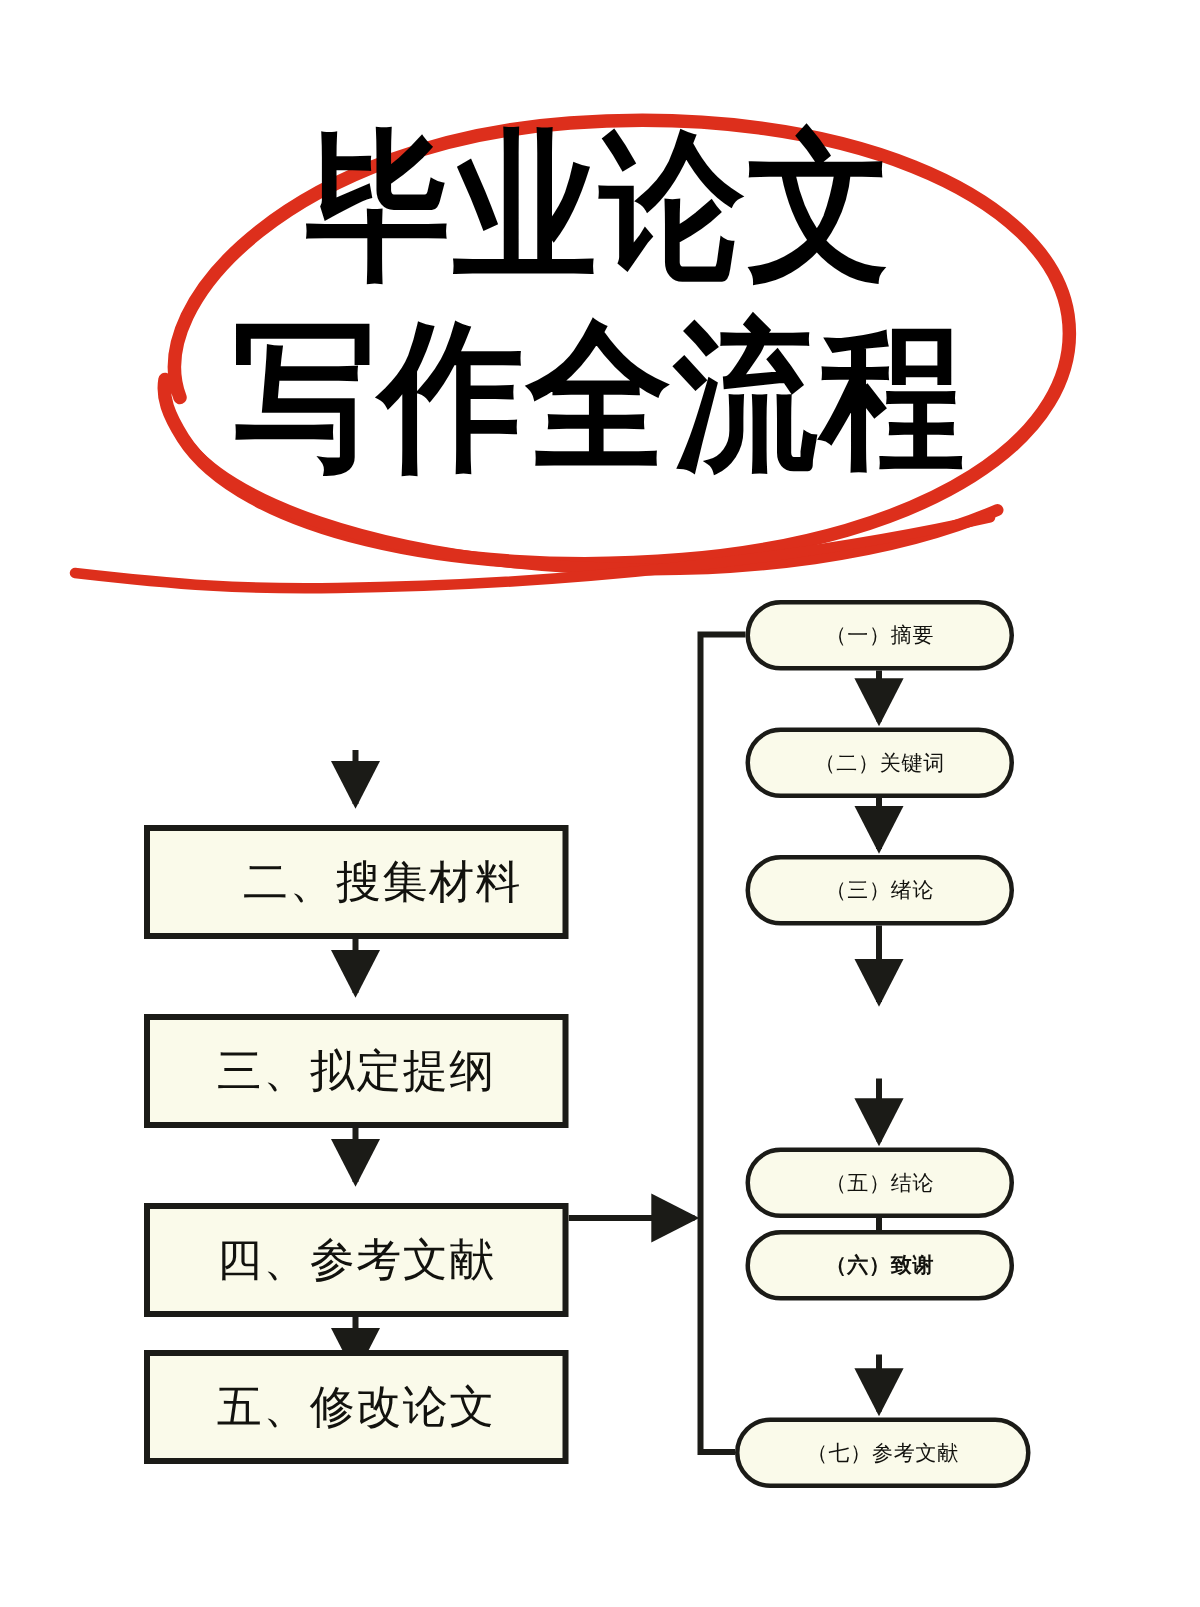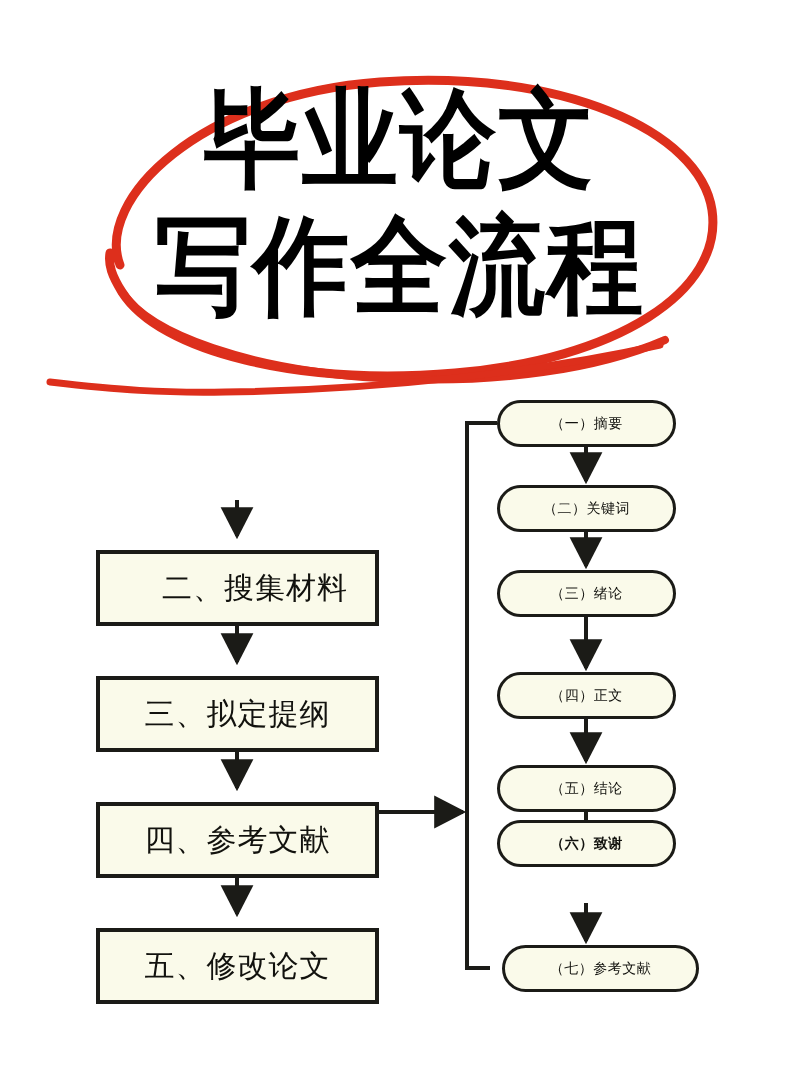--- a/index.html
+++ b/index.html
@@ -107,21 +107,21 @@
     width: 179px;
     height: 47px;
     border-width: 3px;
     border-radius: 24px;
   }
   .right-box .box-label {
     font-size: 14px;
     letter-spacing: 0.5px;
   }
   .right-box.wide {
-    left: 502px;
+    left: 490px;
     width: 197px;
   }
 </style>
 </head>
 <body>
 
 <div id="poster">
 
   <div id="title-block">
 
@@ -187,39 +187,36 @@
     </div>
 
     <div class="flow-box left-box" style="top:676px;">
       <span class="box-label">三、拟定提纲</span>
     </div>
 
     <div class="flow-box left-box" style="top:802px;">
       <span class="box-label">四、参考文献</span>
     </div>
 
-    <div class="flow-box left-box" style="top:928px;">
+    <div class="flow-box left-box" style="top:900px;">
       <span class="box-label">五、修改论文</span>
     </div>
 
     <div class="flow-box right-box" style="top:400px;">
       <span class="box-label">（一）摘要</span>
     </div>
 
     <div class="flow-box right-box" style="top:485px;">
       <span class="box-label">（二）关键词</span>
     </div>
 
     <div class="flow-box right-box" style="top:570px;">
       <span class="box-label">（三）绪论</span>
     </div>
 
-    <div class="flow-box right-box" style="top:672px;">
-      <span class="box-label">（四）正文</span>
-    </div>
 
     <div class="flow-box right-box" style="top:765px;">
       <span class="box-label">（五）结论</span>
     </div>
 
     <div class="flow-box right-box" style="top:820px;font-weight:bold;">
       <span class="box-label">（六）致谢</span>
     </div>
 
     <div class="flow-box right-box wide" style="top:945px;">

